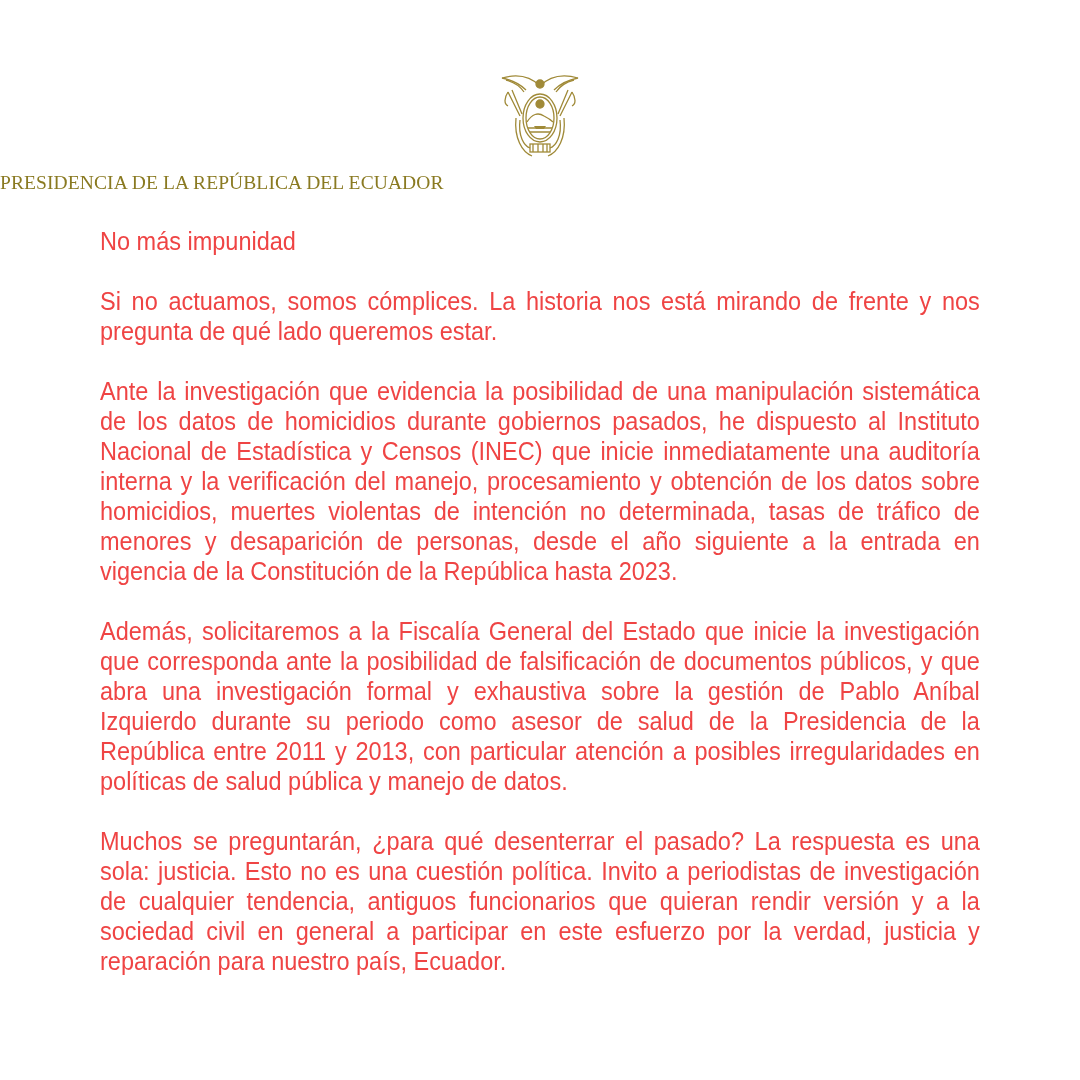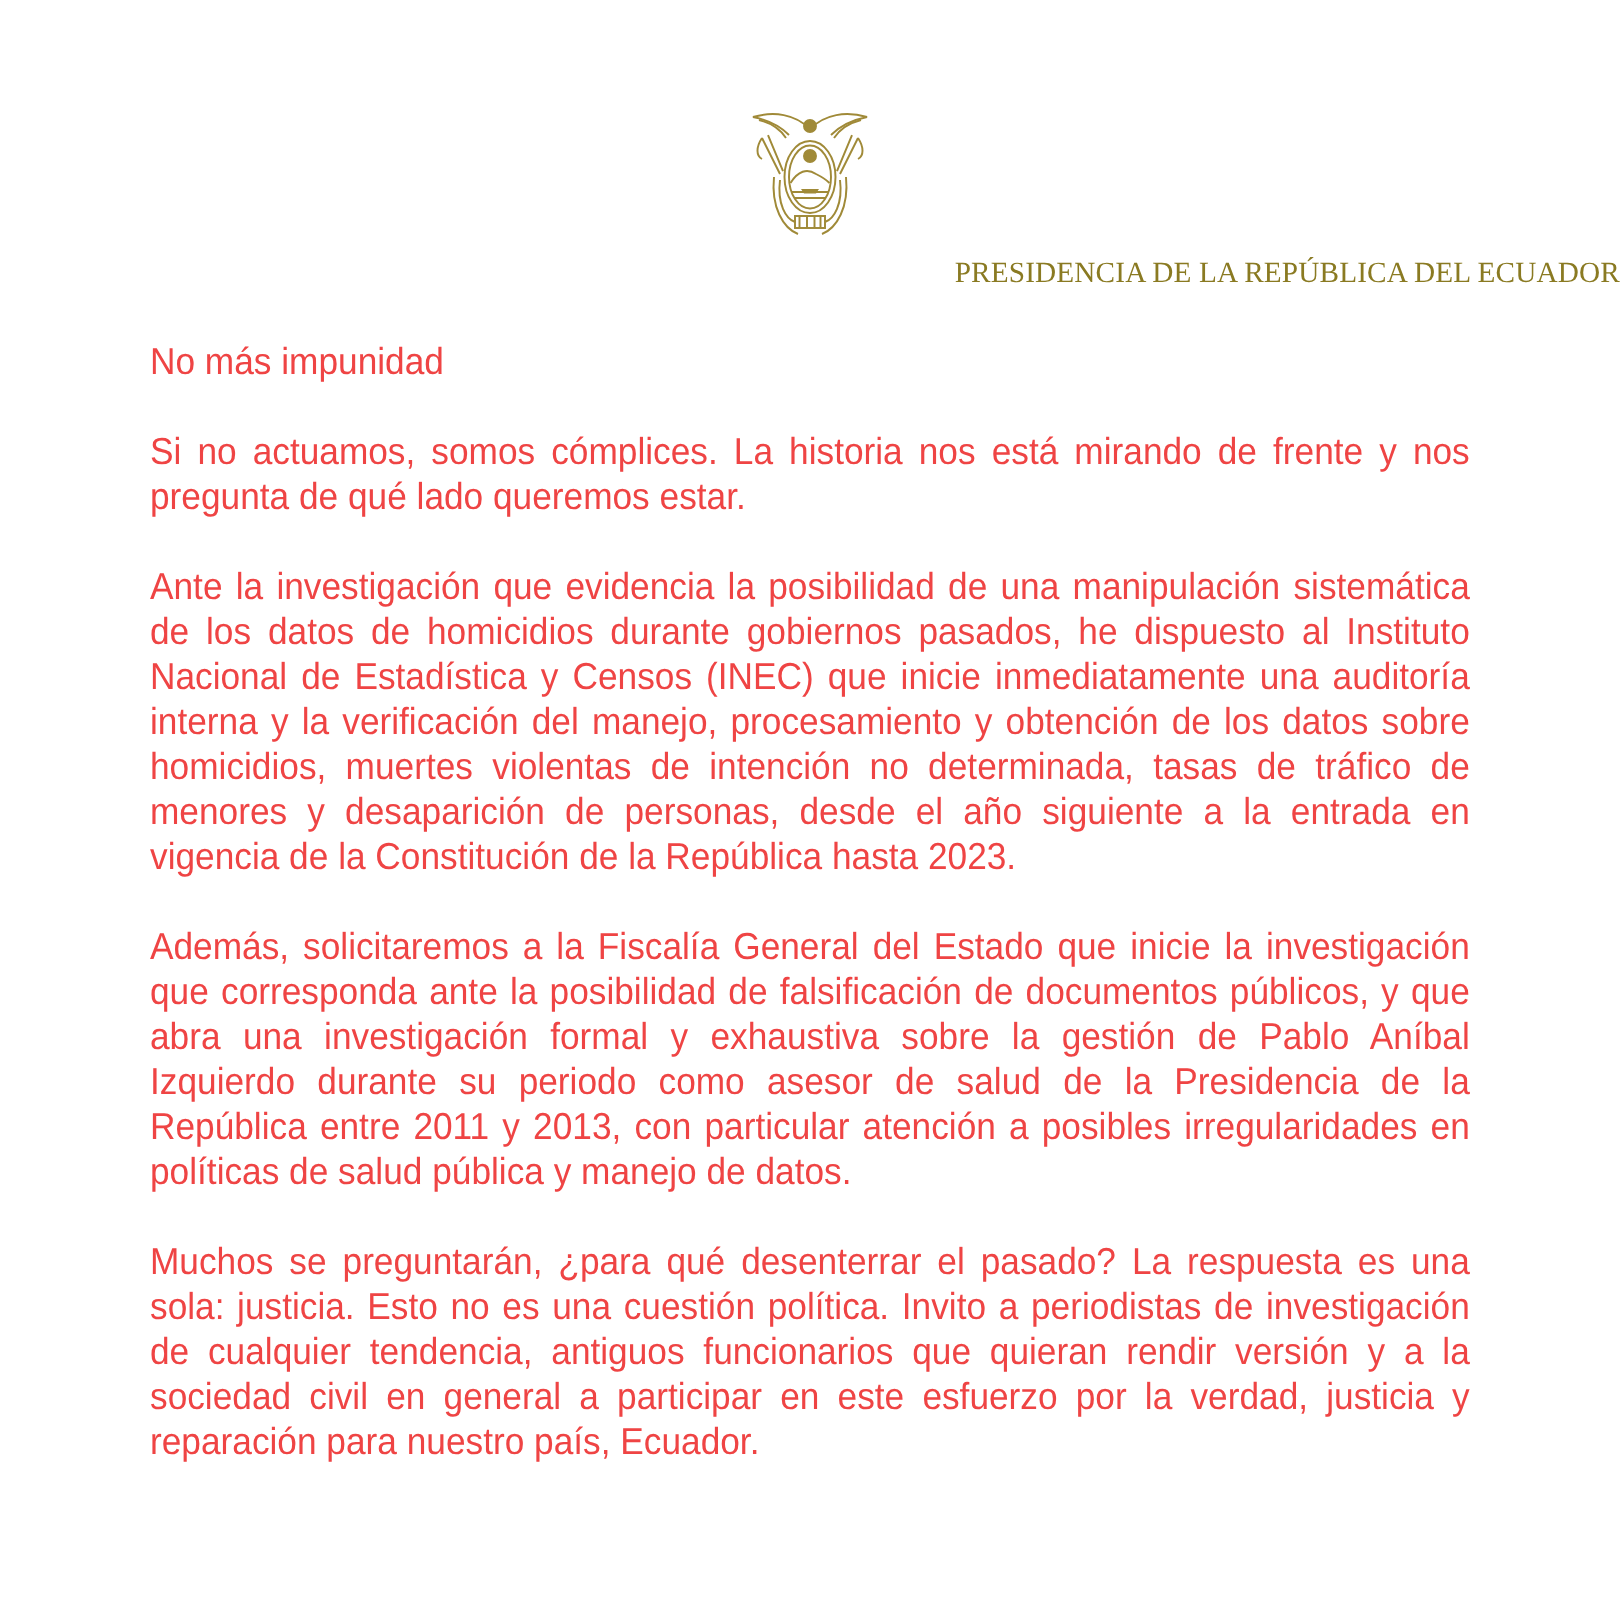--- a/index.html
+++ b/index.html
@@ -1,19 +1,19 @@
 <!DOCTYPE html>
 <html><head>
   <meta charset="utf-8">
   <style>
     html, body { margin: 0; padding: 0; background: #ffffff; }
     body { width: 1080px; height: 1080px; position: relative; overflow: hidden; }
     .emblem { position: absolute; left: 498px; top: 70px; width: 84px; height: 92px; }
     .header-title {
-      position: absolute; left: 0; right: 0; top: 172px; text-align: right;
+      position: absolute; left: 0; right: 0; top: 172px; text-align: left;
       font-family: "Liberation Serif", "DejaVu Serif", serif;
       font-size: 19.5px; letter-spacing: 0.1px; color: #8a7a22;
     }
     .content {
       position: absolute; left: 100px; top: 226px; width: 880px;
       font-family: Liberation Sans, sans-serif;
       font-size: 25px; line-height: 30px; color: #ef4444;
     }
     .content p {
       margin: 0 0 30px 0; text-align: justify; text-align-last: left;

